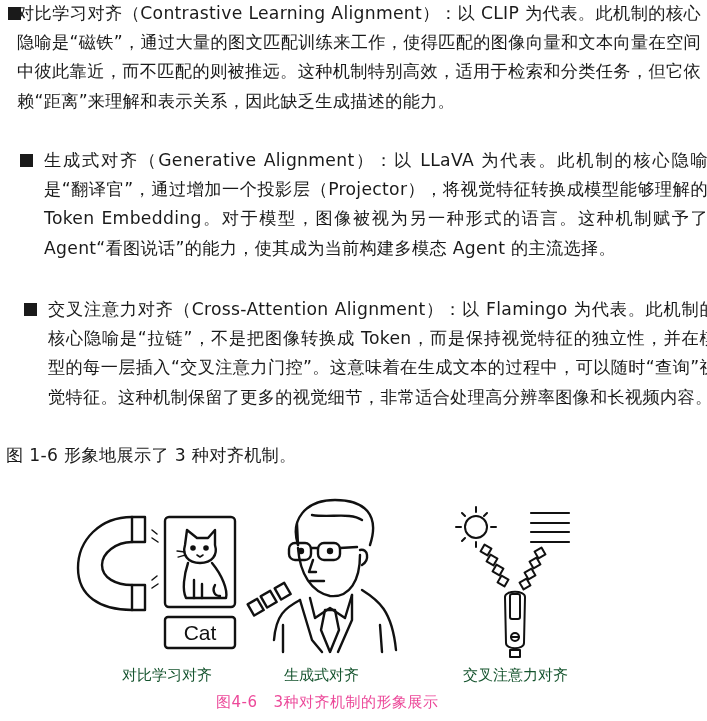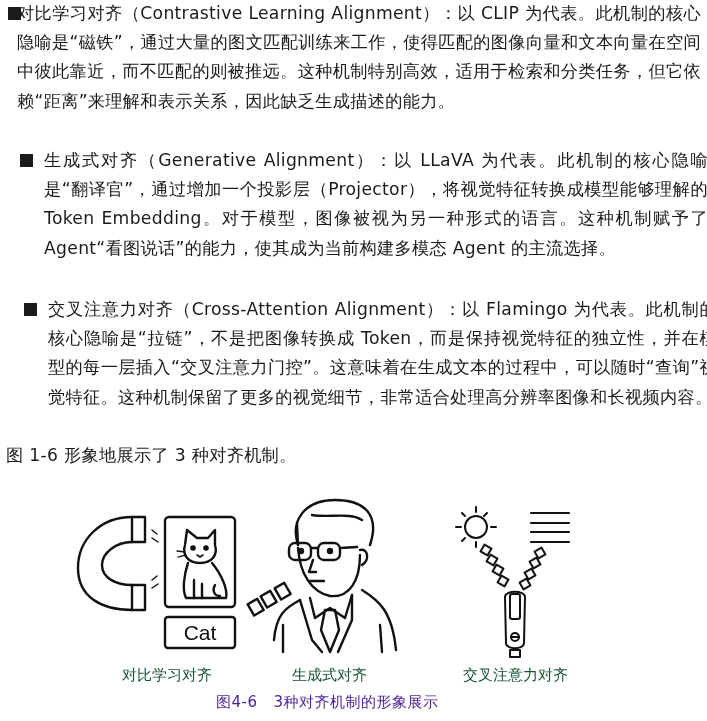--- a/index.html
+++ b/index.html
@@ -28,25 +28,25 @@
   .intro {
     position: absolute; top: 441px; left: 6px;
     font-size: 17.2px; line-height: 29px; letter-spacing: 0.3px;
   }
   .figure { position: absolute; top: 495px; left: 0; width: 707px; height: 170px; }
   .fig-label {
     position: absolute; top: 666px; font-size: 15px; color: #14532d;
     font-family: "DejaVu Sans", sans-serif;
   }
   .lbl1 { left: 122px; }
-  .lbl2 { left: 292px; }
+  .lbl2 { left: 284px; }
   .lbl3 { left: 463px; }
   .caption {
     position: absolute; top: 693px; left: 216px;
-    font-size: 15px; color: #4c1d95; letter-spacing: 0.5px;
+    font-size: 15px; color: #ec4899; letter-spacing: 0.5px;
   }
   .caption .num { margin-right: 16px; }
 </style>
 </head>
 <body>
 
 <div class="page">
 
   <div class="bullet b1">
     <span class="sq"></span>

